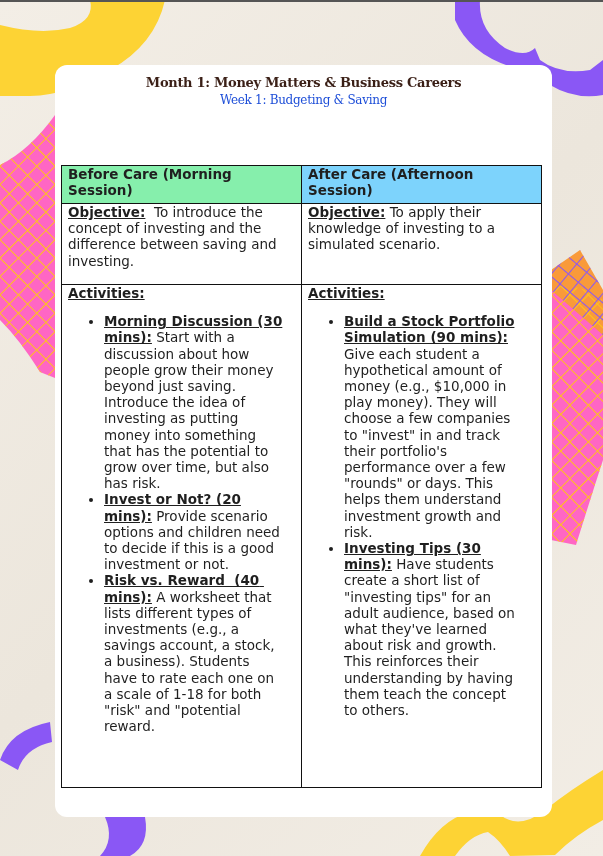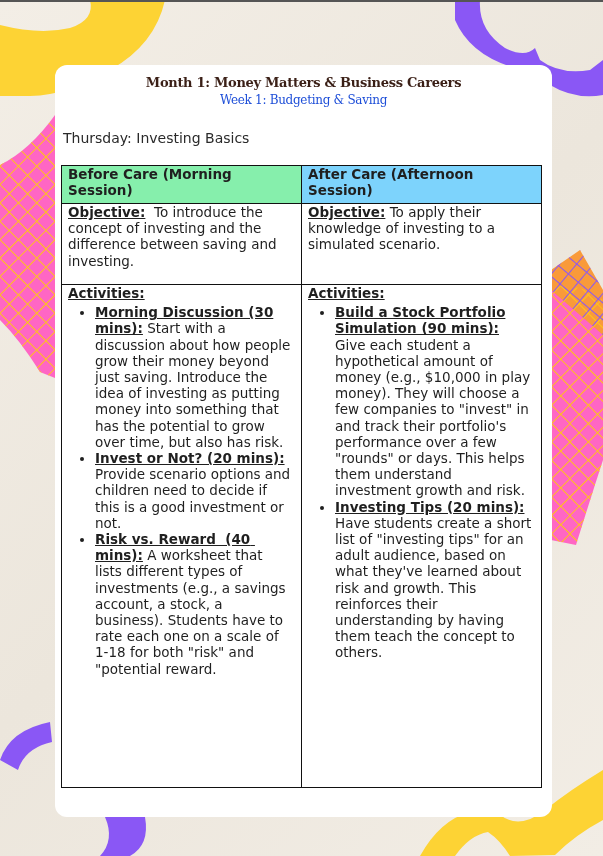--- a/index.html
+++ b/index.html
@@ -44,21 +44,21 @@
   }
   table.plan td, table.plan th {
     border: 1.3px solid #111; vertical-align: top; padding: 0 6px;
     font-size: 13.5px; line-height: 16.2px; text-align: left;
   }
   th.h-before { background: #86efac; height: 37px; vertical-align: middle; font-weight: bold; font-size: 13px; }
   th.h-after { background: #7dd3fc; height: 37px; vertical-align: middle; font-weight: bold; font-size: 13px; }
   td.obj { height: 80px; vertical-align: middle; }
   td.acts { height: 502px; vertical-align: top; padding-top: 58px; }
   .bold { font-weight: bold; text-decoration: underline; }
-  ul.act-list { margin: 3px; padding-left: 24px; }
+  ul.act-list { margin: 12px; padding-left: 24px; }
   ul.act-list li { margin: 0; padding: 0; }
 </style>
 </head>
 <body>
 
 <div class="topbar"></div>
 <div class="bg-texture"></div>
 
 <svg class="deco" style="left:0;top:0;z-index:1" width="603" height="856">
 
@@ -95,21 +95,20 @@
       </clipPath>
   </defs>
   <rect x="0" y="110" width="60" height="270" fill="url(#gridY)" clip-path="url(#clipLeft)"></rect>
   <rect x="545" y="280" width="60" height="270" fill="url(#gridY)" clip-path="url(#clipRight)"></rect>
   <rect x="545" y="245" width="60" height="95" fill="url(#gridP)" clip-path="url(#clipOrange)"></rect>
 </svg>
 
 <div class="card">
   <div class="title">Month 1: Money Matters &amp; Business Careers</div>
   <div class="subtitle">Week 1: Budgeting &amp; Saving</div>
-  <div class="day-heading">Thursday: Investing Basics</div>
 
   <table class="plan">
     <tbody>
         <tr>
       <th class="h-before">Before Care (Morning Session)</th>
       <th class="h-after">After Care (Afternoon Session)</th>
     </tr>
     <tr>
       <td class="obj"><span class="bold">Objective:</span><span style="white-space:pre-wrap">  To introduce the concept of investing and the difference between saving and investing.</span></td>
       <td class="obj"><span class="bold">Objective:</span><span> To apply their knowledge of investing to a simulated scenario.</span></td>
@@ -120,19 +119,19 @@
         <ul class="act-list">
           <li><span class="bold">Morning Discussion (30 mins):</span><span> Start with a discussion about how people grow their money beyond just saving. Introduce the idea of investing as putting money into something that has the potential to grow over time, but also has risk.</span></li>
           <li><span class="bold">Invest or Not? (20 mins):</span><span> Provide scenario options and children need to decide if this is a good investment or not.</span></li>
           <li><span class="bold" style="white-space:pre-wrap">Risk vs. Reward  (40 mins):</span><span> A worksheet that lists different types of investments (e.g., a savings account, a stock, a business). Students have to rate each one on a scale of 1-18 for both "risk" and "potential reward.</span></li>
         </ul>
       </td>
       <td class="acts">
         <div class="bold">Activities:</div>
         <ul class="act-list">
           <li><span class="bold">Build a Stock Portfolio Simulation (90 mins):</span><span> Give each student a hypothetical amount of money (e.g., $10,000 in play money). They will choose a few companies to "invest" in and track their portfolio's performance over a few "rounds" or days. This helps them understand investment growth and risk.</span></li>
-          <li><span class="bold">Investing Tips (20 mins):</span><span> Have students create a short list of "investing tips" for an adult audience, based on what they've learned about risk and growth. This reinforces their understanding by having them teach the concept to others.</span></li>
+          <li><span class="bold">Investing Tips (30 mins):</span><span> Have students create a short list of "investing tips" for an adult audience, based on what they've learned about risk and growth. This reinforces their understanding by having them teach the concept to others.</span></li>
         </ul>
       </td>
     </tr>
   </tbody>
     </table>
 </div>
 
 </body></html>

